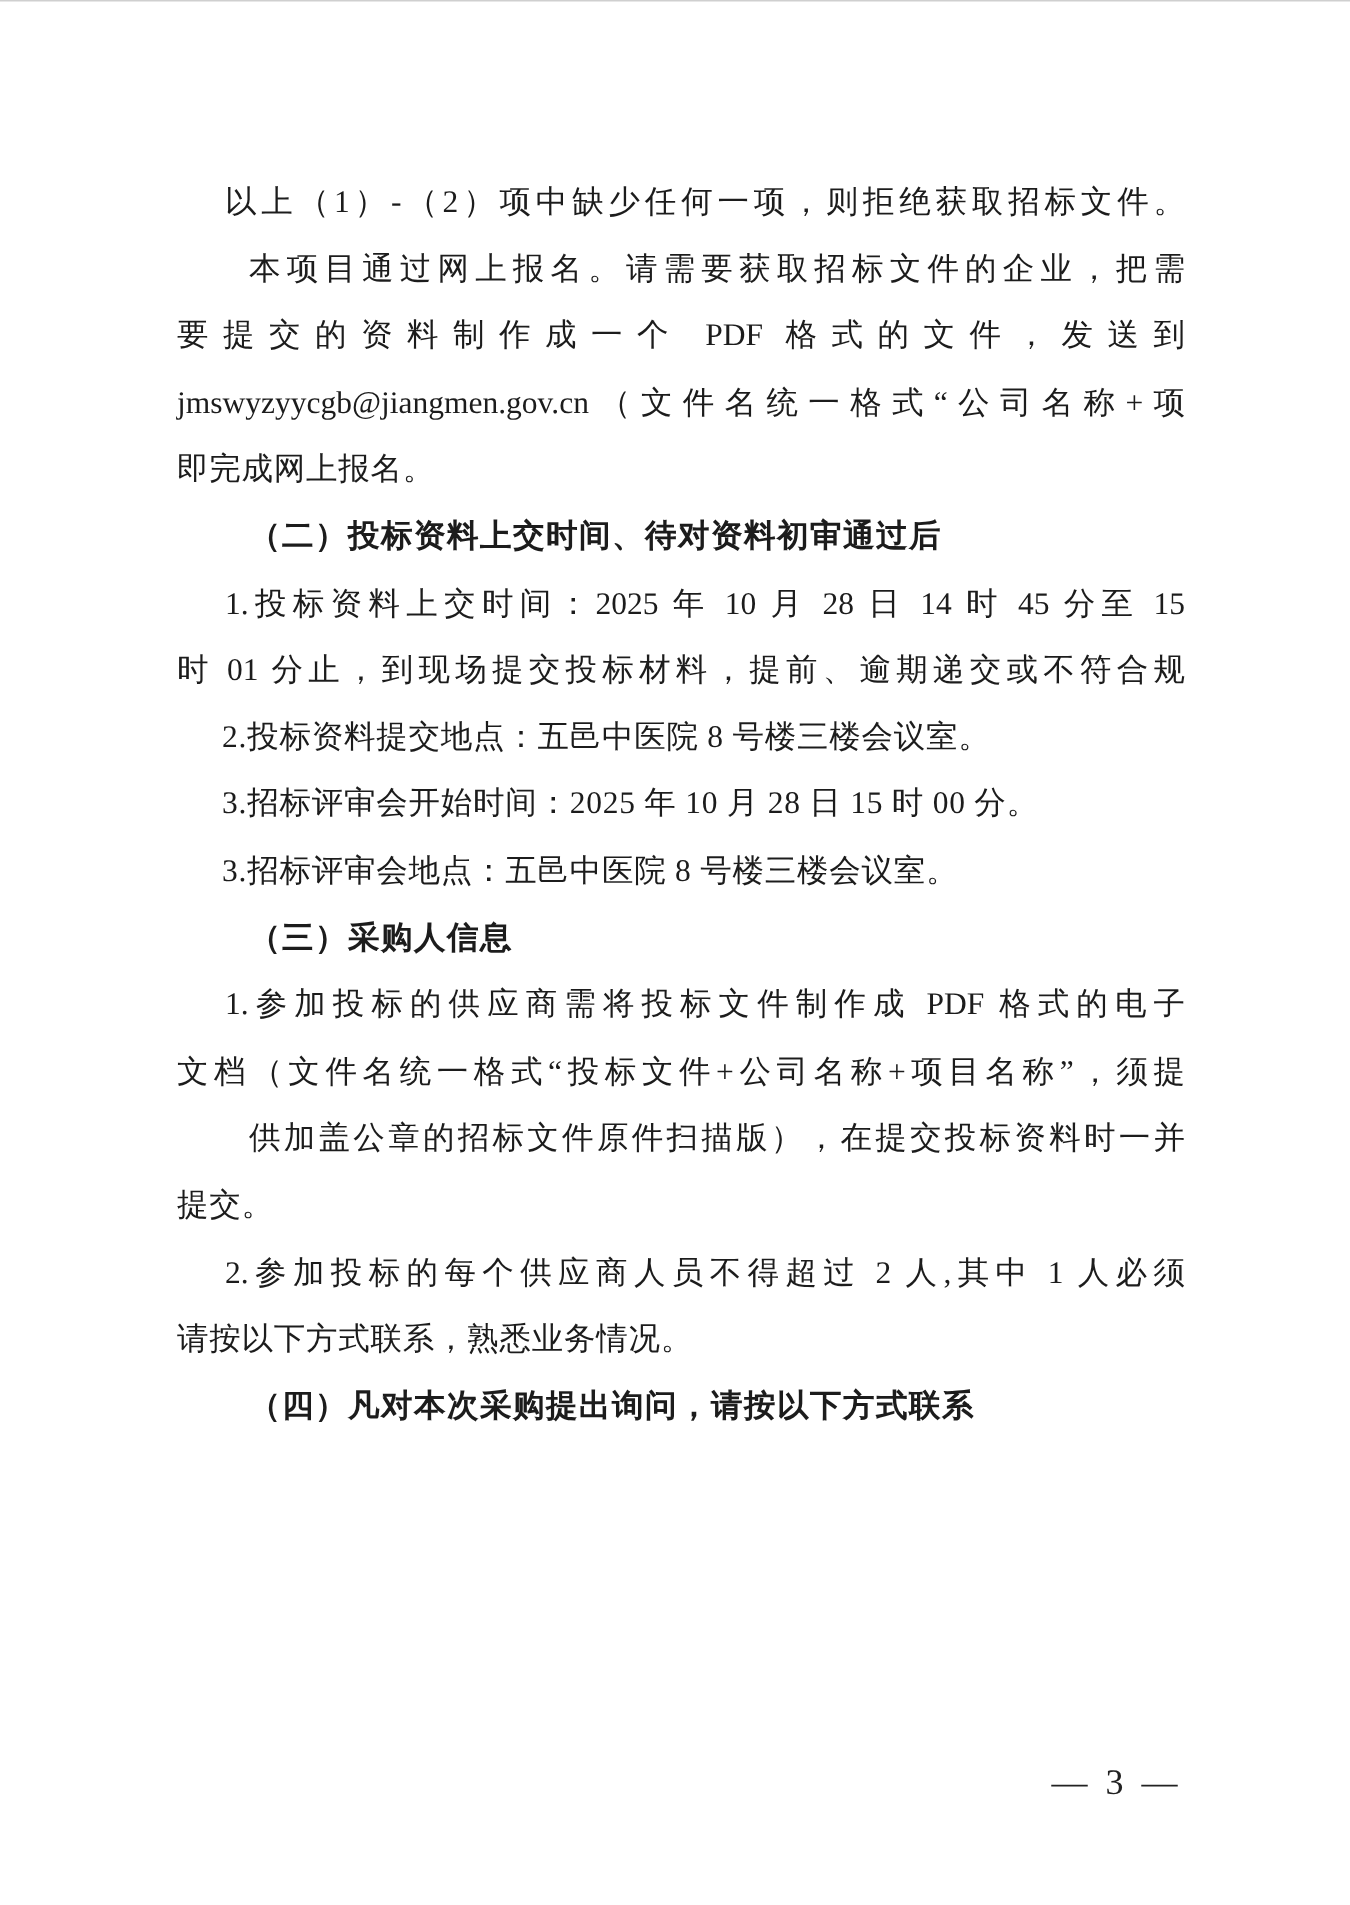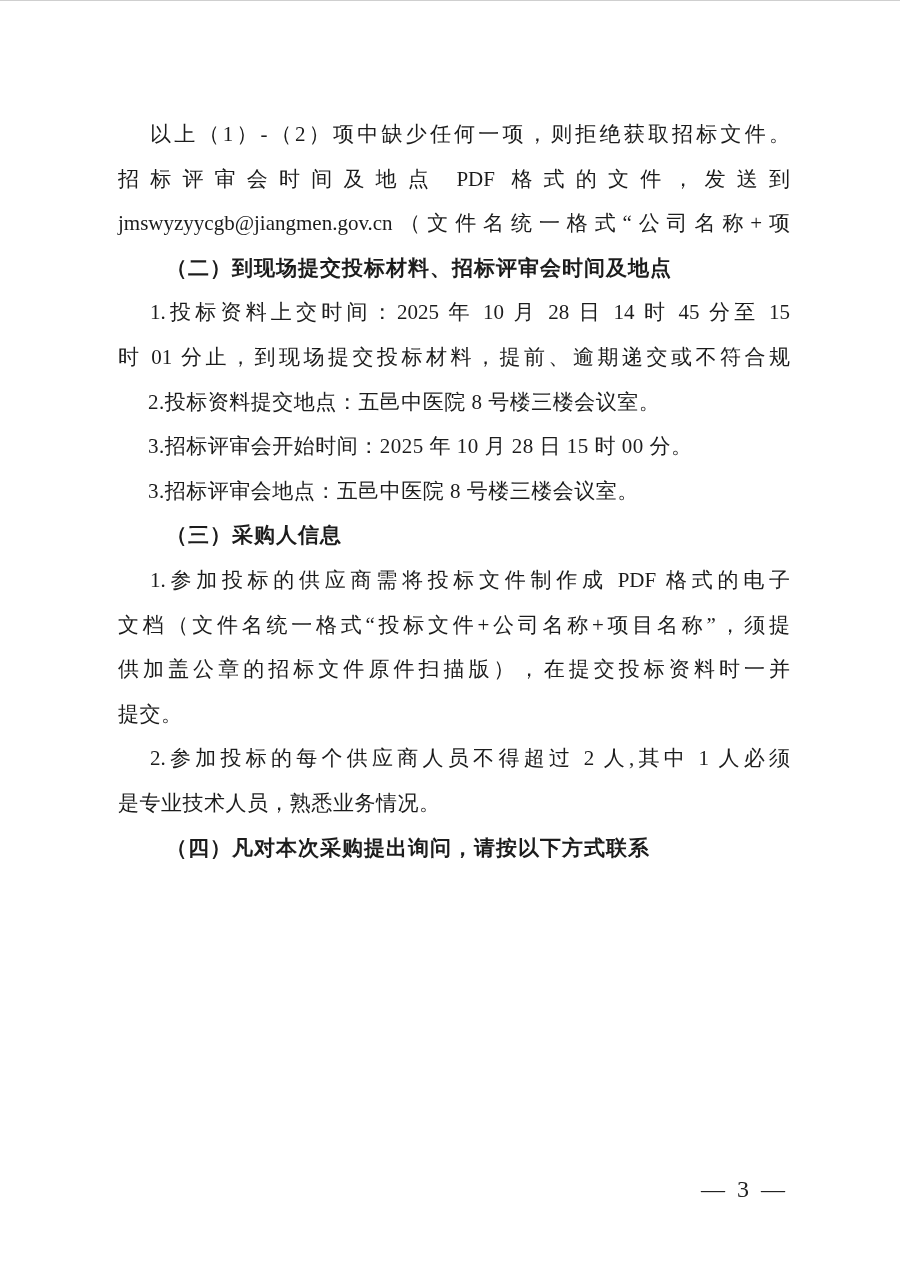--- a/index.html
+++ b/index.html
@@ -54,31 +54,33 @@
     color: #222222;
   }
 </style>
 </head>
 <body>
 
 <div class="page" style="background: rgb(255, 255, 255); color: rgb(28, 28, 28);">
   <div class="scan-edge"></div>
   <div class="doc-body">
       <div class="line justify" style="text-indent: 32px;">以上（1）-（2）项中缺少任何一项，则拒绝获取招标文件。</div>
-      <div class="line justify" style="text-indent: 0px;">招标评审会时间及地点 PDF 格式的文件，发送到</div>
+      <div class="line justify" style="text-indent: 48px;">本项目通过网上报名。请需要获取招标文件的企业，把需</div>
+      <div class="line justify" style="text-indent: 0px;">要提交的资料制作成一个 PDF 格式的文件，发送到</div>
       <div class="line justify" style="text-indent: 0px;">jmswyzyycgb@jiangmen.gov.cn（文件名统一格式“公司名称+项</div>
-      <div class="line heading" style="text-indent: 48px;">（二）到现场提交投标材料、招标评审会时间及地点</div>
+      <div class="line" style="text-indent: 0px;">即完成网上报名。</div>
+      <div class="line heading" style="text-indent: 48px;">（二）投标资料上交时间、待对资料初审通过后</div>
       <div class="line justify" style="text-indent: 32px;">1.投标资料上交时间：2025 年 10 月 28 日 14 时 45 分至 15</div>
       <div class="line justify" style="text-indent: 0px;">时 01 分止，到现场提交投标材料，提前、逾期递交或不符合规</div>
       <div class="line" style="text-indent: 30px;">2.投标资料提交地点：五邑中医院 8 号楼三楼会议室。</div>
       <div class="line" style="text-indent: 30px;">3.招标评审会开始时间：2025 年 10 月 28 日 15 时 00 分。</div>
       <div class="line" style="text-indent: 30px;">3.招标评审会地点：五邑中医院 8 号楼三楼会议室。</div>
       <div class="line heading" style="text-indent: 48px;">（三）采购人信息</div>
       <div class="line justify" style="text-indent: 32px;">1.参加投标的供应商需将投标文件制作成 PDF 格式的电子</div>
       <div class="line justify" style="text-indent: 0px;">文档（文件名统一格式“投标文件+公司名称+项目名称”，须提</div>
-      <div class="line justify" style="text-indent: 0px;">供加盖公章的招标文件原件扫描版），在提交投标资料时一并</div>
+      <div class="line justify" style="text-indent: 0px; margin-left: 48px;">供加盖公章的招标文件原件扫描版），在提交投标资料时一并</div>
       <div class="line" style="text-indent: 0px;">提交。</div>
       <div class="line justify" style="text-indent: 32px;">2.参加投标的每个供应商人员不得超过 2 人,其中 1 人必须</div>
-      <div class="line" style="text-indent: 0px;">是专业技术人员，熟悉业务情况。</div>
+      <div class="line" style="text-indent: 0px;">请按以下方式联系，熟悉业务情况。</div>
       <div class="line heading" style="text-indent: 48px;">（四）凡对本次采购提出询问，请按以下方式联系</div>
     </div>
   <div class="page-number">— 3 —</div>
 </div>
 
 </body></html>

